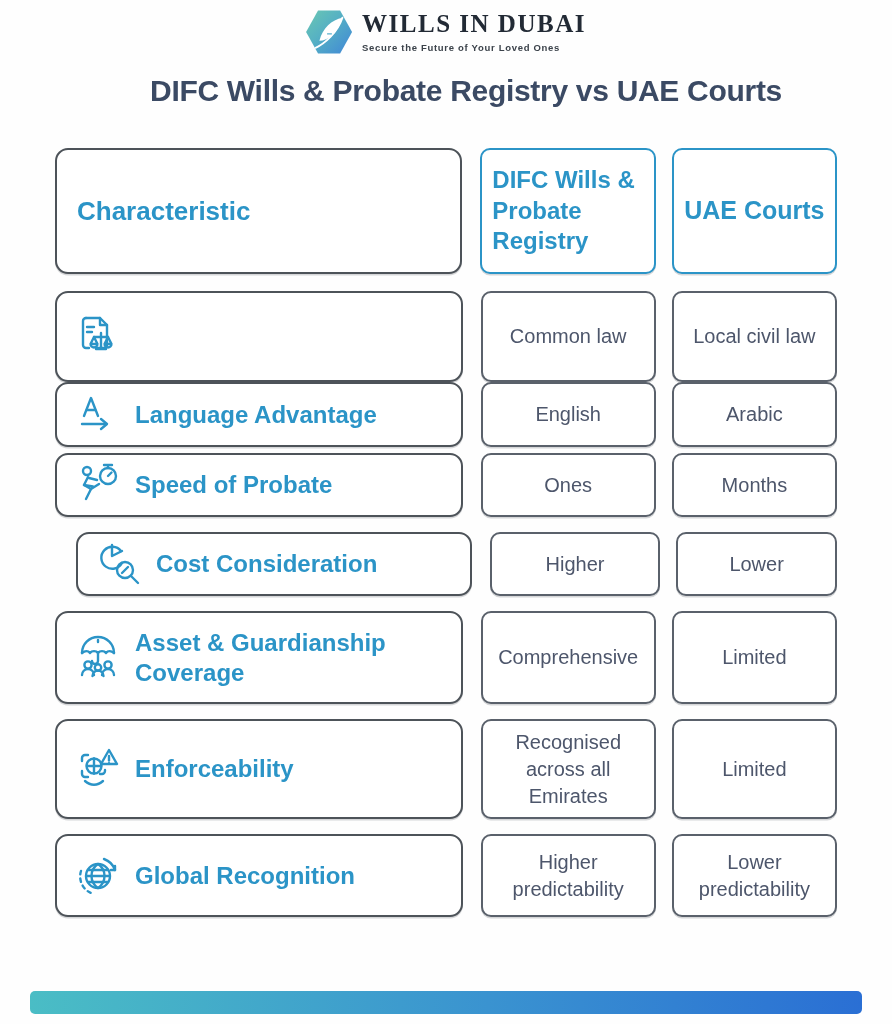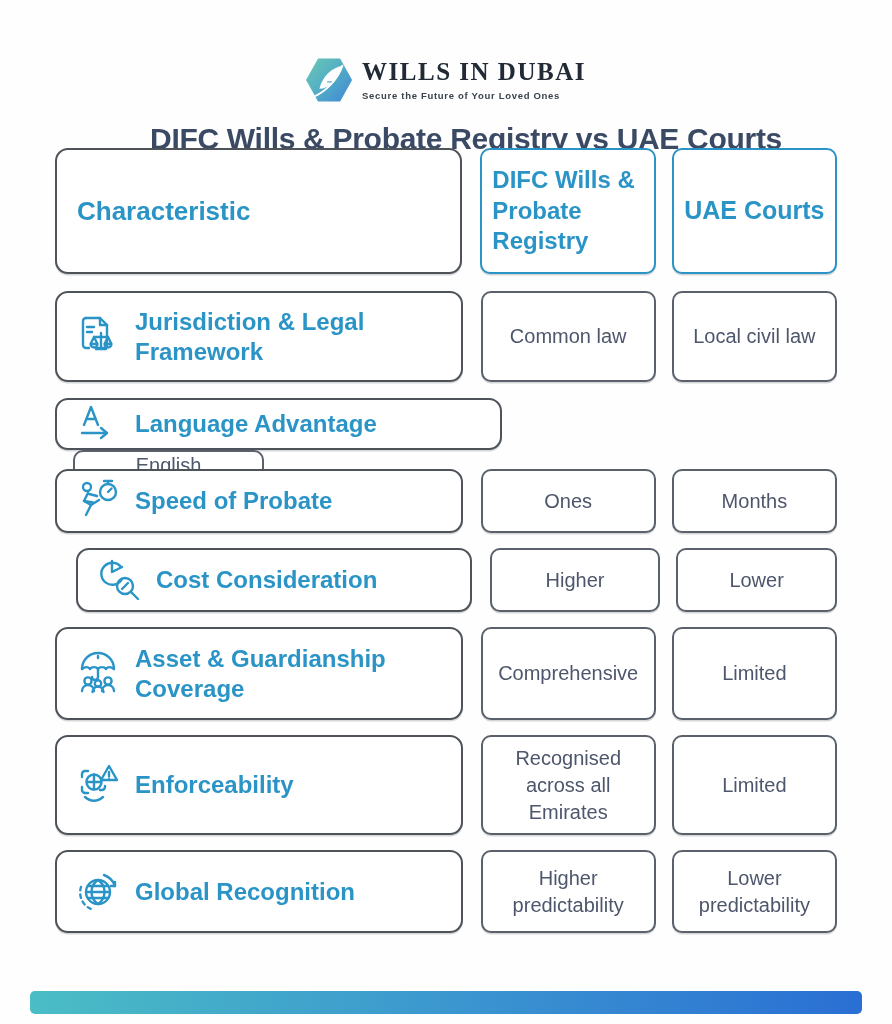--- a/index.html
+++ b/index.html
@@ -4,21 +4,21 @@
 <style>
   * { margin:0; padding:0; box-sizing:border-box; }
   html,body { background:#ffffff; }
   .page {
     position:relative; width:892px; height:1024px; margin:0 auto;
     background:#fefefe; overflow:hidden;
     font-family:"Liberation Sans", sans-serif;
   }
 
   
-  .brand { display:flex; align-items:center; justify-content:center; gap:10px; padding-top:9px;margin-top:48px; }
+  .brand { display:flex; align-items:center; justify-content:center; gap:10px; padding-top:9px; }
   .hex {
     width:46px; height:46px; flex:0 0 46px;
     background:linear-gradient(135deg,#6cc9b2 0%, #55b0c4 45%, #3f85d7 100%);
     clip-path:polygon(26% 3%, 74% 3%, 100% 50%, 74% 97%, 26% 97%, 0% 50%);
     display:flex; align-items:center; justify-content:center;
   }
   .brand-text { display:flex; flex-direction:column; align-items:flex-start; }
   .brand-name {
     font-family:"Liberation Serif", serif; font-size:25px; font-weight:600;
     color:#222a35; letter-spacing:1.5px; line-height:1.05;
@@ -31,21 +31,21 @@
   .page-title {
     margin-top:19px; text-align:center;
     font-size:30px; font-weight:700; color:#3b4a64; letter-spacing:-0.3px;padding-left:40px;
   }
 
   
   .table { position:absolute; left:55px; top:148px; width:782px; }
   .row { display:flex; align-items:stretch; }
   .row-head { height:126px; }
   .row-1 { height:91px;  margin-top:17px; }
-  .row-2 { height:65px;  margin-top:16px;flex-direction:column; }
+  .row-2 { height:65px;  margin-top:0; }
   .row-3 { height:64px;  margin-top:6px; }
   .row-4 { height:64px;  margin-top:15px;padding-left:21px; }
   .row-5 { height:93px;  margin-top:15px; }
   .row-6 { height:100px; margin-top:15px; }
   .row-7 { height:83px;  margin-top:15px; }
 
   .c1 { width:447px; }
   .c2 { width:191px; margin-left:18px; }
   .c3 { width:180px; margin-left:16px; }
 
@@ -123,21 +123,20 @@
       <div class="cell c1 char-cell">
         <svg width="48" height="48" viewBox="0 0 48 48" class="ic">
           <path d="M12 5h14l7 7v20a3 3 0 0 1-3 3h-7"></path>
           <path d="M12 5a3 3 0 0 0-3 3v24a3 3 0 0 0 3 3h3"></path>
           <path d="M26 5v7h7"></path>
           <path d="M13 14h7M13 19h5"></path>
           <path d="M27 20v16M22 36h10M20 24h14"></path>
           <path d="M20 24l-3.5 7M20 24l3.5 7M16.5 31a3.5 3.5 0 0 0 7 0z"></path>
           <path d="M34 24l-3.5 7M34 24l3.5 7M30.5 31a3.5 3.5 0 0 0 7 0z"></path>
         </svg>
-        <span>Jurisdiction &amp; Legal Framework</span>
       </div>
       <div class="cell c2 value-cell">Common law</div>
       <div class="cell c3 value-cell">Local civil law</div>
     </div>
 
     <div class="row row-2">
       <div class="cell c1 char-cell">
         <svg width="48" height="48" viewBox="0 0 48 48" class="ic">
           <path d="M10 25 L17 7 L24 25"></path>
           <path d="M12.8 19h8.4"></path>

